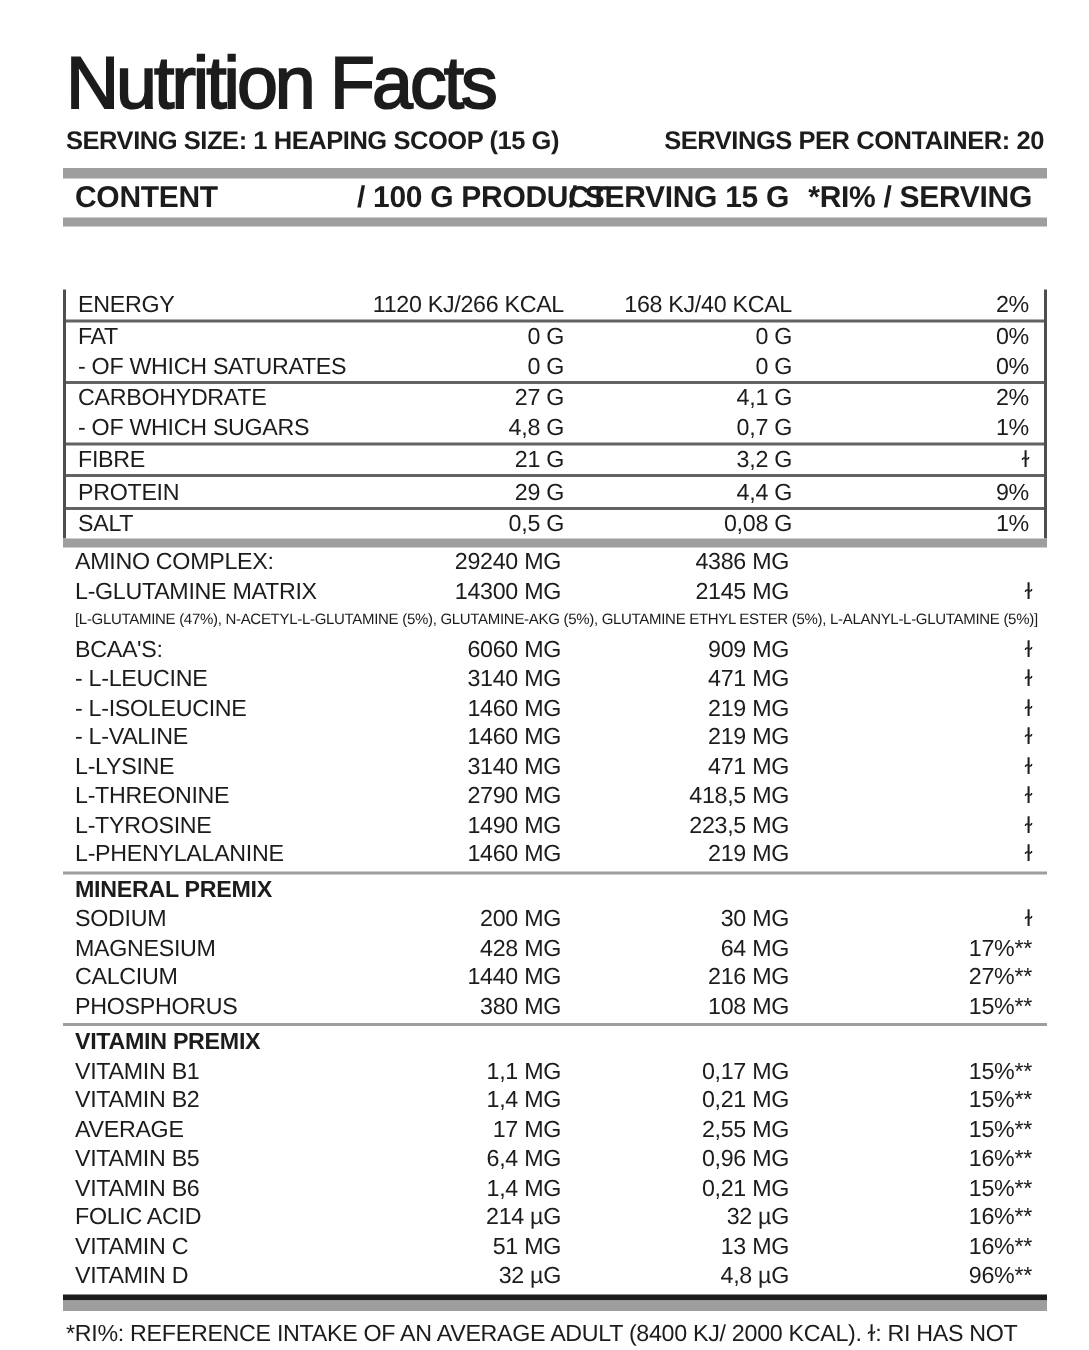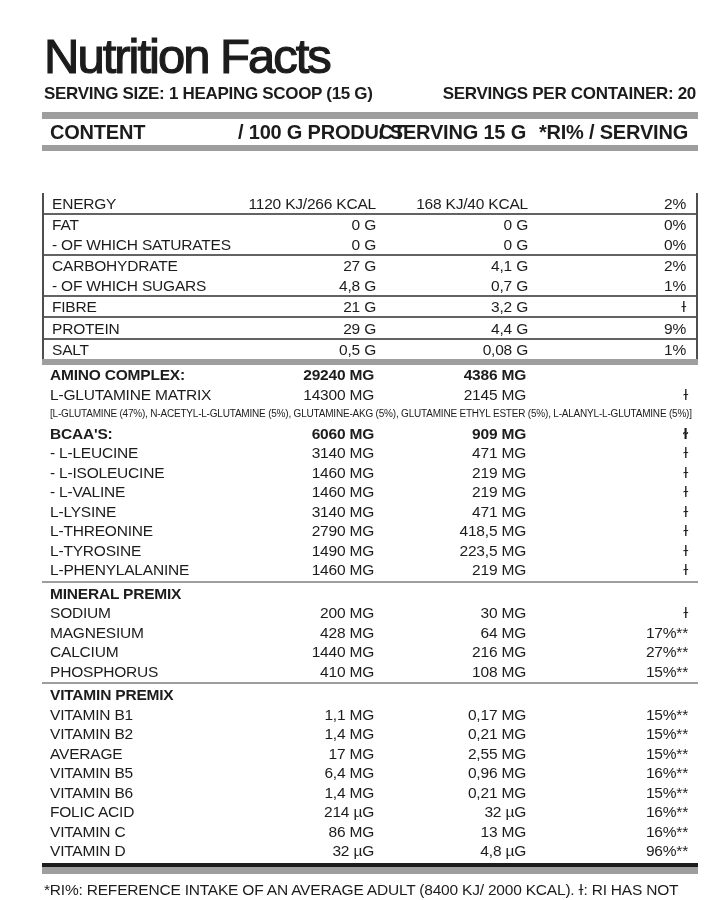--- a/index.html
+++ b/index.html
@@ -62,21 +62,21 @@
     padding-top: 1px;
     padding-bottom: 1px;
   }
   .main-table {
     border-left: 2px solid #4e4e4e;
     border-right: 2px solid #4e4e4e;
     margin-top: 42px;
   }
   .main-table .row { line-height: 19px; padding-top: 0.5px; }
   .sep { border-bottom: 2px solid #636363; }
-  .bold { font-weight: bold; }
+  .bold { font-weight: normal; }
   .section-header { font-weight: bold; }
   .note {
     font-size: 10px;
     line-height: 19.5px;
     letter-spacing: -0.2px;
     padding: 0 6px 0 8px;
   }
   .thinline {
     height: 0;
     border-top: 2px solid #9e9e9e;
@@ -250,21 +250,21 @@
         <span class="cell c3">17%**</span>
       </div>
       <div class="row">
         <span class="cell c0">CALCIUM</span>
         <span class="cell c1">1440 MG</span>
         <span class="cell c2">216 MG</span>
         <span class="cell c3">27%**</span>
       </div>
       <div class="row">
         <span class="cell c0">PHOSPHORUS</span>
-        <span class="cell c1">410 MG</span>
+        <span class="cell c1">380 MG</span>
         <span class="cell c2">108 MG</span>
         <span class="cell c3">15%**</span>
       </div>
       <div class="thinline"></div>
       <div class="row section-header">
         <span class="c0">VITAMIN PREMIX</span>
       </div>
       <div class="row">
         <span class="cell c0">VITAMIN B1</span>
         <span class="cell c1">1,1 MG</span>
@@ -296,21 +296,21 @@
         <span class="cell c3">15%**</span>
       </div>
       <div class="row">
         <span class="cell c0">FOLIC ACID</span>
         <span class="cell c1">214 µG</span>
         <span class="cell c2">32 µG</span>
         <span class="cell c3">16%**</span>
       </div>
       <div class="row">
         <span class="cell c0">VITAMIN C</span>
-        <span class="cell c1">86 MG</span>
+        <span class="cell c1">51 MG</span>
         <span class="cell c2">13 MG</span>
         <span class="cell c3">16%**</span>
       </div>
       <div class="row">
         <span class="cell c0">VITAMIN D</span>
         <span class="cell c1">32 µG</span>
         <span class="cell c2">4,8 µG</span>
         <span class="cell c3">96%**</span>
       </div>
     </div>

